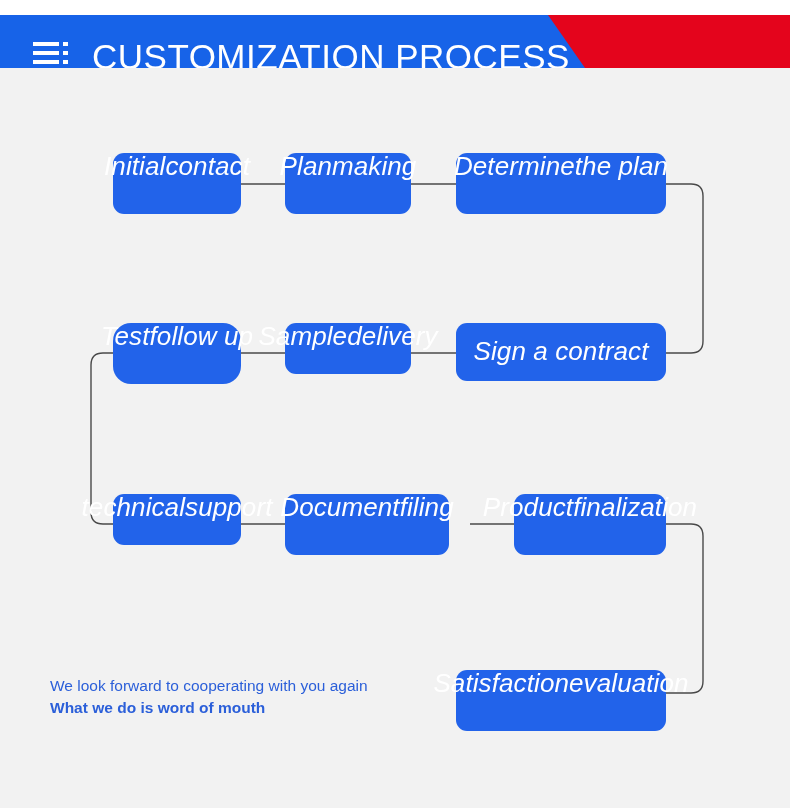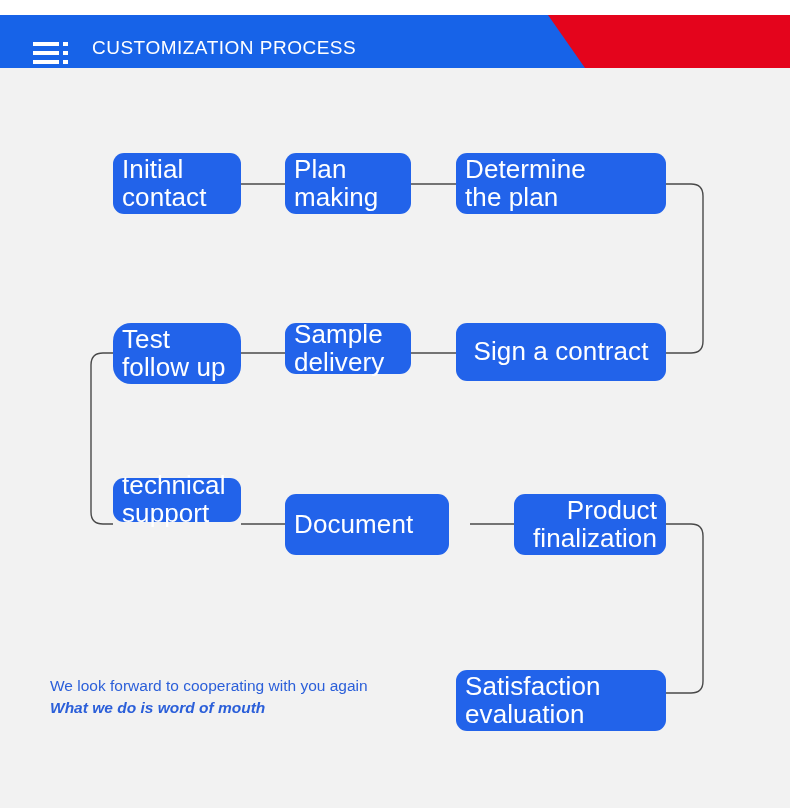--- a/index.html
+++ b/index.html
@@ -64,21 +64,21 @@
     left: 30px;
     width: 5px; height: 4px;
     background: #ffffff;
   }
   .menu-icon .r0 { top: 0; }
   .menu-icon .r1 { top: 9px; }
   .menu-icon .r2 { top: 18px; }
   .header-title {
     position: absolute;
     left: 92px; top: 22px;
-    font-size: 19px;
+    font-size: 35px;
     letter-spacing: 0.5px;
     color: #ffffff;
     font-weight: 400;
     white-space: nowrap;
     font-family: "Liberation Sans", sans-serif;
   }
   
   .connectors {
     position: absolute;
     left: 0; top: 0;
@@ -86,43 +86,44 @@
     pointer-events: none;
   }
   
   .node {
     position: absolute;
     background: #2263ea;
     border-radius: 11px;
     color: #ffffff;
     box-sizing: border-box;
     display: flex;
-    flex-direction: column;
+    flex-direction: row;
     justify-content: center;
     padding: 0 9px;
     font-size: 26px;
     line-height: 1.06;
     font-weight: 400;
     letter-spacing: 0.1px;
+    font-style: italic;
   }
   .node .ln {
     white-space: nowrap;
     display: block;
   }
   
   .tagline {
     position: absolute;
     left: 50px;
     width: 410px;
     color: #2b5fd9;
     font-size: 15.5px;
     line-height: 1.45;
   }
   .tagline .l1 { font-weight: 400; display: block; }
-  .tagline .l2 { font-weight: bold; display: block; font-style: italic; }
+  .tagline .l2 { font-weight: bold; display: block; }
 </style>
 </head>
 <body>
 
 <div class="page">
 
   <div class="top-strip"></div>
 
   <div class="header">
     <div class="header-blue"></div>
@@ -176,26 +177,27 @@
     <span class="ln">follow up</span>
   </div>
   <div class="node" style="left:285px; top:323px; width:126px; height:51px;">
     <span class="ln">Sample</span>
     <span class="ln">delivery</span>
   </div>
   <div class="node" style="left:456px; top:323px; width:210px; height:58px; align-items:center;text-align:right;">
     <span class="ln">Sign a contract</span>
   </div>
 
-  <div class="node" style="left:113px; top:478px; width:128px; height:44px;">
+  <div class="node" style="left:113px; top:494px; width:128px; height:51px;">
     <span class="ln">technical</span>
     <span class="ln">support</span>
   </div>
   <div class="node" style="left:285px; top:494px; width:164px; height:61px;">
     <span class="ln">Document</span>
+    <span class="ln">filing</span>
   </div>
   <div class="node" style="left:514px; top:494px; width:152px; height:61px;text-align:right;">
     <span class="ln">Product</span>
     <span class="ln">finalization</span>
   </div>
 
   <div class="node" style="left:456px; top:670px; width:210px; height:61px;">
     <span class="ln">Satisfaction</span>
     <span class="ln">evaluation</span>
   </div>

